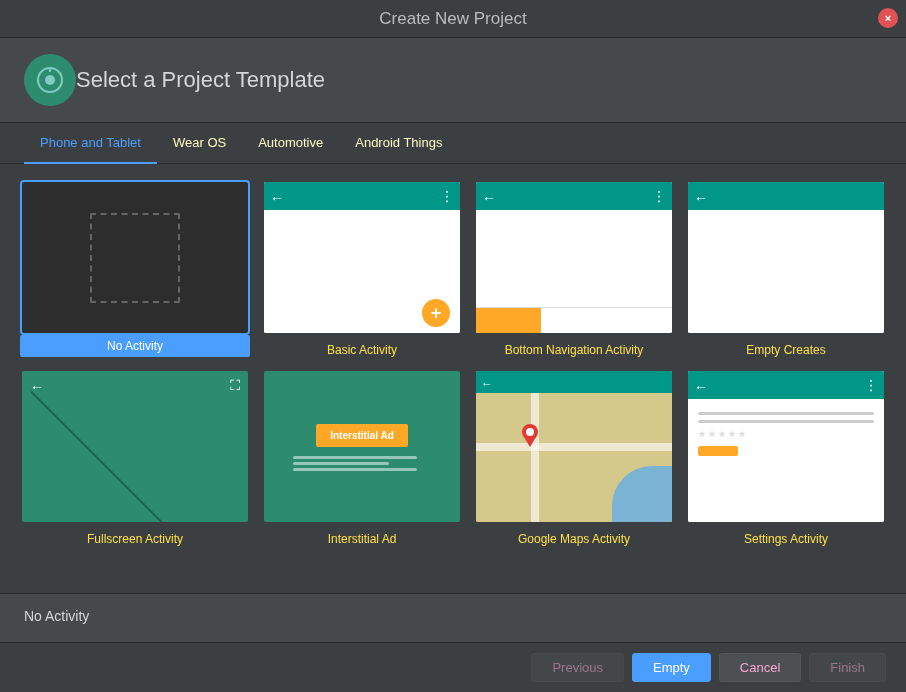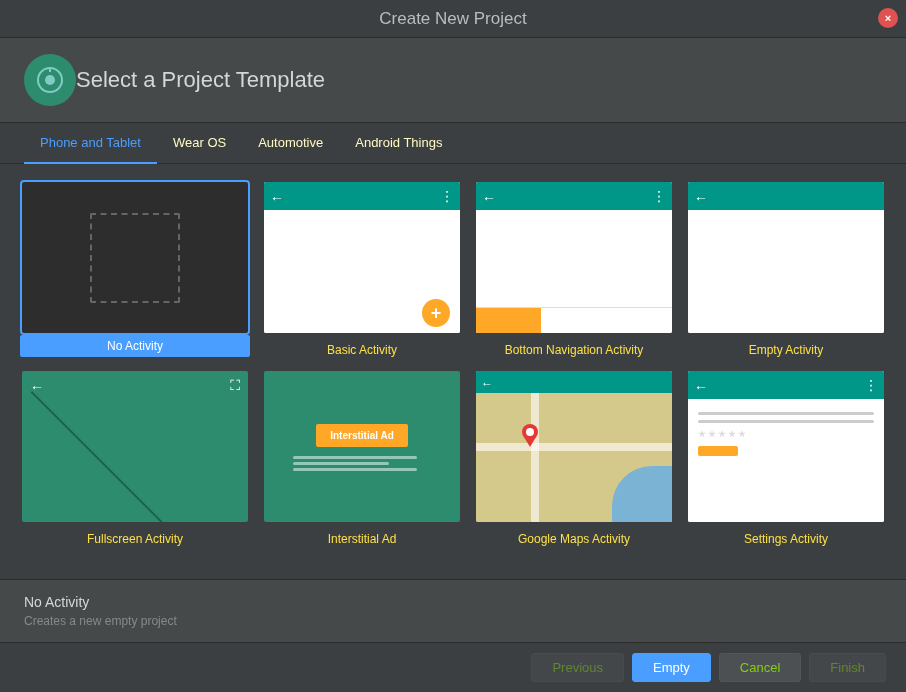--- a/index.html
+++ b/index.html
@@ -401,21 +401,21 @@
       justify-content: flex-end;
       gap: 8px;
       border-top: 1px solid #2b2b2b;
     }
     .btn {
       padding: 6px 20px;
       border-radius: 3px;
       font-size: 13px;
       cursor: pointer;
       border: 1px solid #555;
-      color: #84cc16;
+      color: #f9a8d4;
       background: #4c5052;
     }
     .btn.primary {
       background: #4a9eff;
       color: #fff;
       border-color: #4a9eff;
     }
     .btn:disabled {
       opacity: 0.5;
       cursor: default;
@@ -495,21 +495,21 @@
 
       <div class="template-card">
         <div class="template-preview">
           <div class="phone-mockup">
             <div class="phone-toolbar">
               <span class="toolbar-arrow">←</span>
             </div>
             <div class="phone-body"></div>
           </div>
         </div>
-        <div class="template-label">Empty Activity</div>
+        <div class="template-label">Empty Creates</div>
       </div>
 
       <div class="template-card">
         <div class="template-preview">
           <div class="fullscreen-mockup">
             <div class="fullscreen-top">
               <span class="fullscreen-icon">←</span>
               <span class="fullscreen-icon">⛶</span>
             </div>
             <div class="diagonal-line"></div>
@@ -578,21 +578,20 @@
         </div>
         <div class="template-label">Settings Activity</div>
       </div>
 
     </div>
   </div>
 </div>
 
 <div class="info-area">
   <div class="info-title">No Activity</div>
-  <div class="info-desc">Creates a new empty project</div>
 </div>
 
 <div class="footer">
   <button class="btn" disabled="">Previous</button>
   <button class="btn primary">Empty</button>
   <button class="btn">Cancel</button>
   <button class="btn" disabled="">Finish</button>
 </div>
 
 </body></html>

